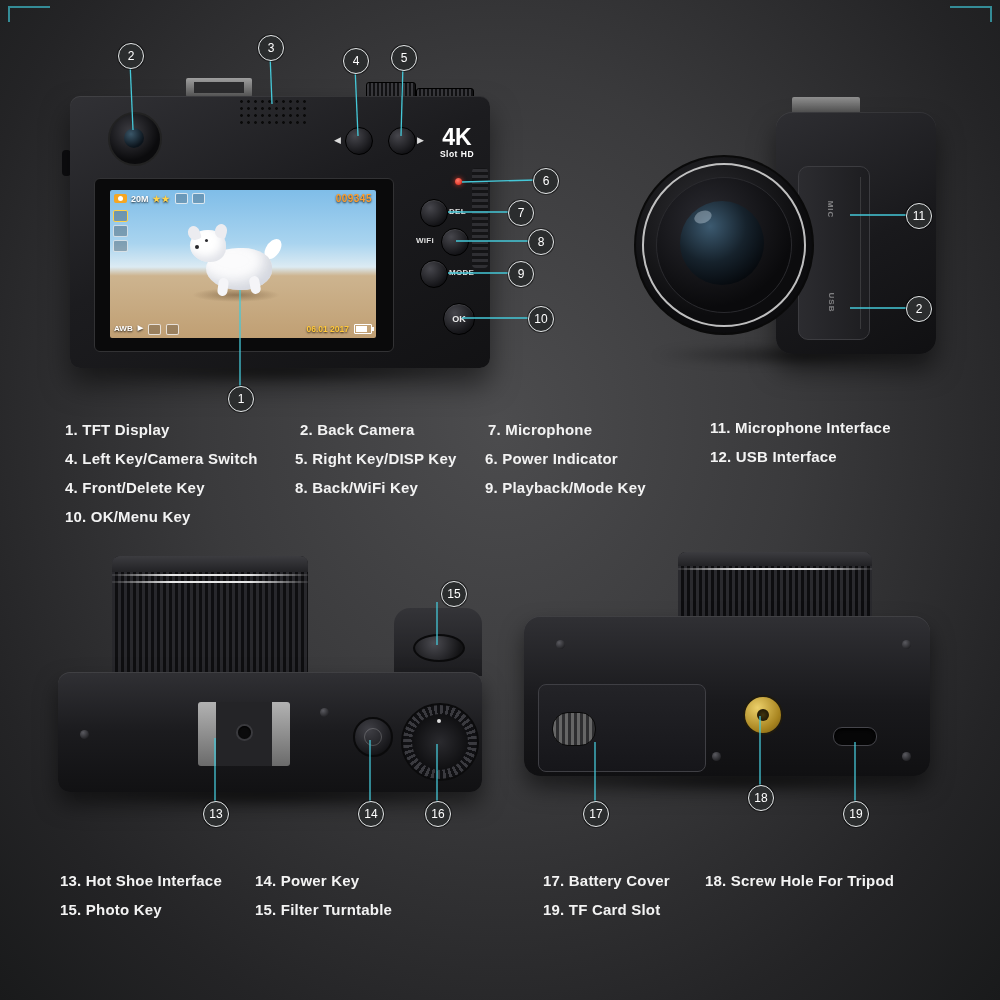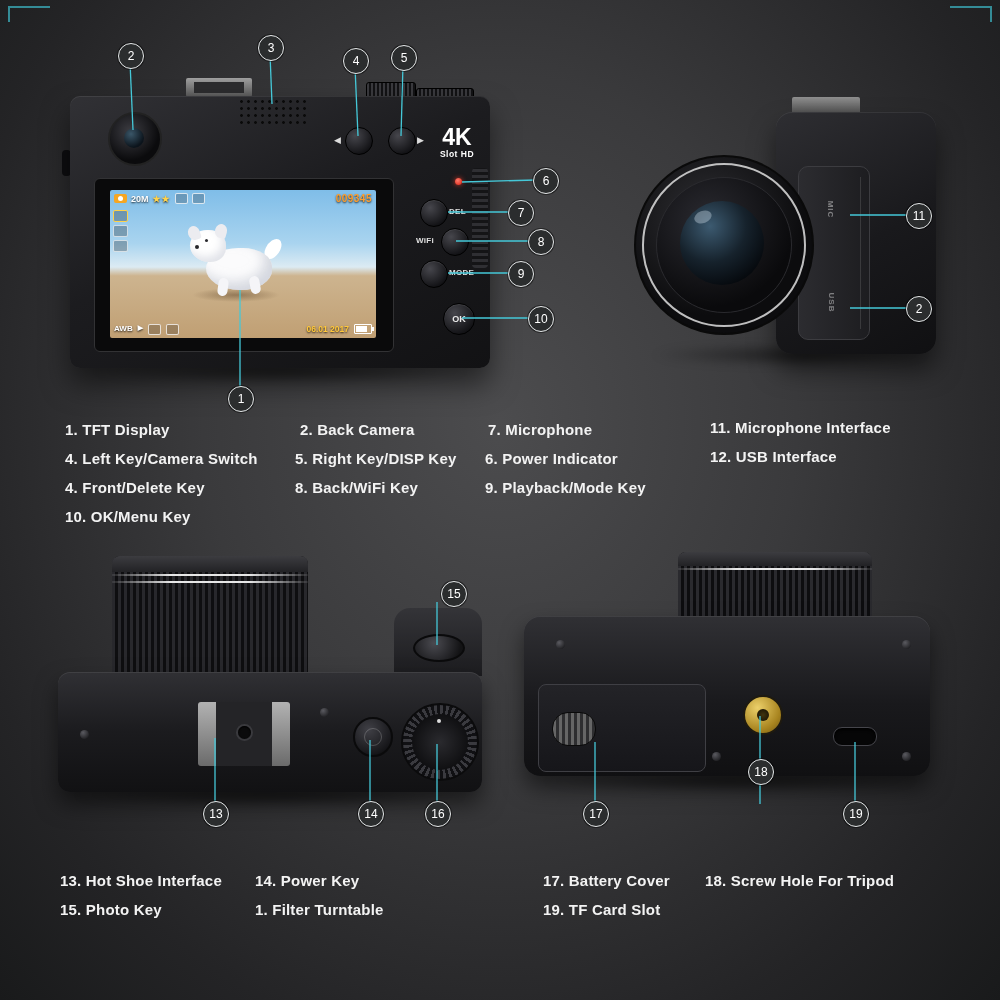--- a/index.html
+++ b/index.html
@@ -333,21 +333,21 @@
     </div>
   <div class="callout" style="left:425px;top:581px;margin-left:16px;">
       <span>15</span>
     </div>
   <div class="callout" style="left:425px;top:801px;">
       <span>16</span>
     </div>
   <div class="callout" style="left:583px;top:801px;">
       <span>17</span>
     </div>
-  <div class="callout" style="left:748px;top:759px;">
+  <div class="callout" style="left:748px;top:785px;">
       <span>18</span>
     </div>
   <div class="callout" style="left:843px;top:801px;">
       <span>19</span>
     </div>
 
   <div class="lg" style="left:65px;top:421px;">1. TFT Display</div>
   <div class="lg" style="left:300px;top:421px;">2. Back Camera</div>
   <div class="lg" style="left:488px;top:421px;">7. Microphone</div>
   <div class="lg" style="left:710px;top:419px;">11. Microphone Interface</div>
@@ -358,16 +358,16 @@
   <div class="lg" style="left:65px;top:479px;">4. Front/Delete Key</div>
   <div class="lg" style="left:295px;top:479px;">8. Back/WiFi Key</div>
   <div class="lg" style="left:485px;top:479px;">9. Playback/Mode Key</div>
   <div class="lg" style="left:65px;top:508px;">10. OK/Menu Key</div>
 
   <div class="lg" style="left:60px;top:872px;">13. Hot Shoe Interface</div>
   <div class="lg" style="left:255px;top:872px;">14. Power Key</div>
   <div class="lg" style="left:543px;top:872px;">17. Battery Cover</div>
   <div class="lg" style="left:705px;top:872px;">18. Screw Hole For Tripod</div>
   <div class="lg" style="left:60px;top:901px;">15. Photo Key</div>
-  <div class="lg" style="left:255px;top:901px;">1. Filter Turntable</div>
+  <div class="lg" style="left:255px;top:901px;">15. Filter Turntable</div>
   <div class="lg" style="left:543px;top:901px;">19. TF Card Slot</div>
 
 </div>
 
 </body></html>

